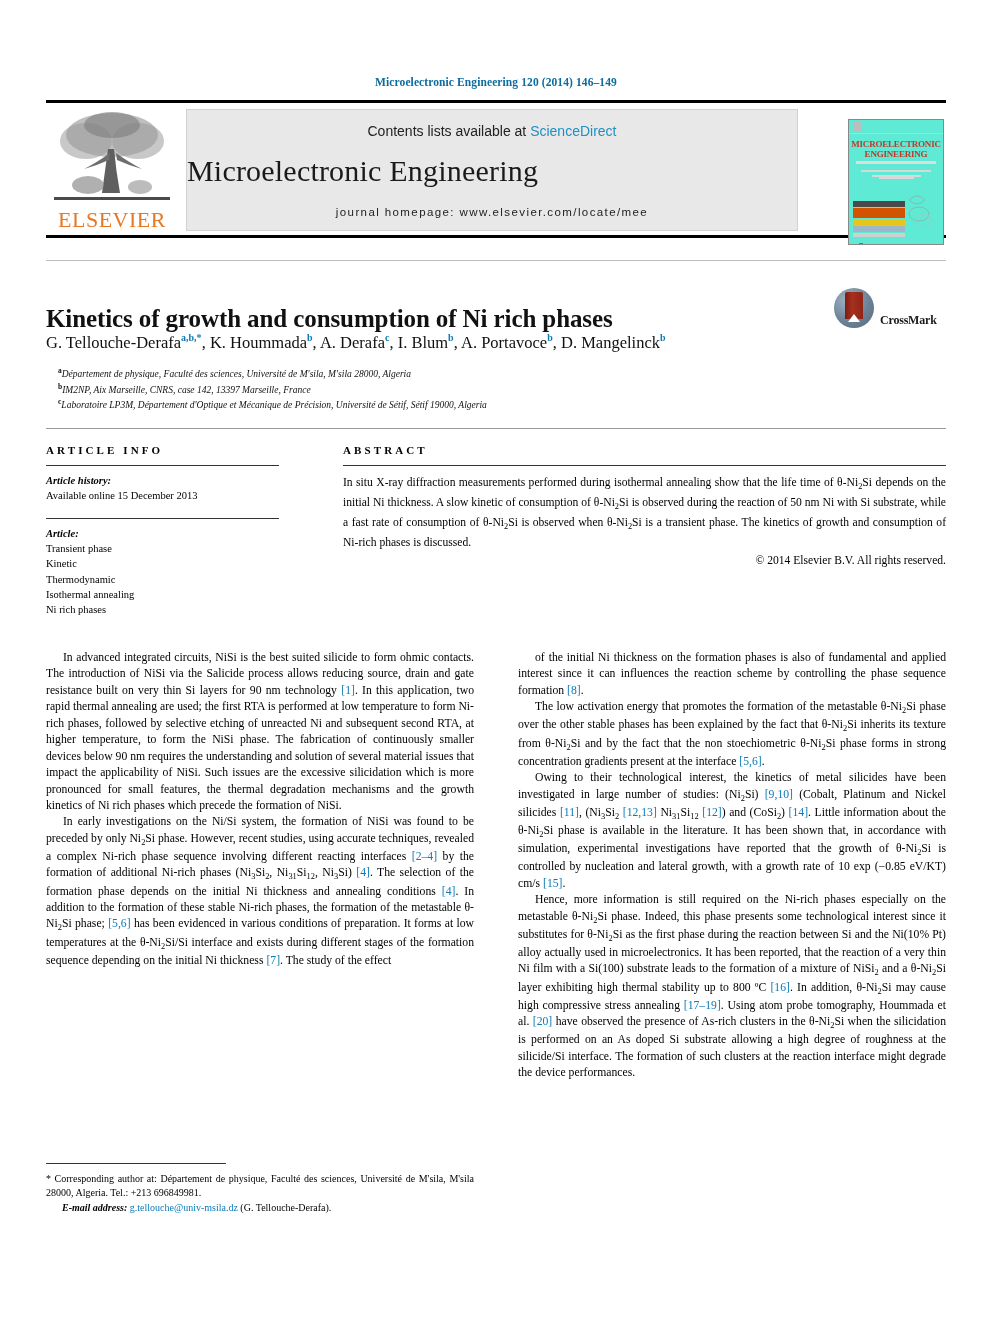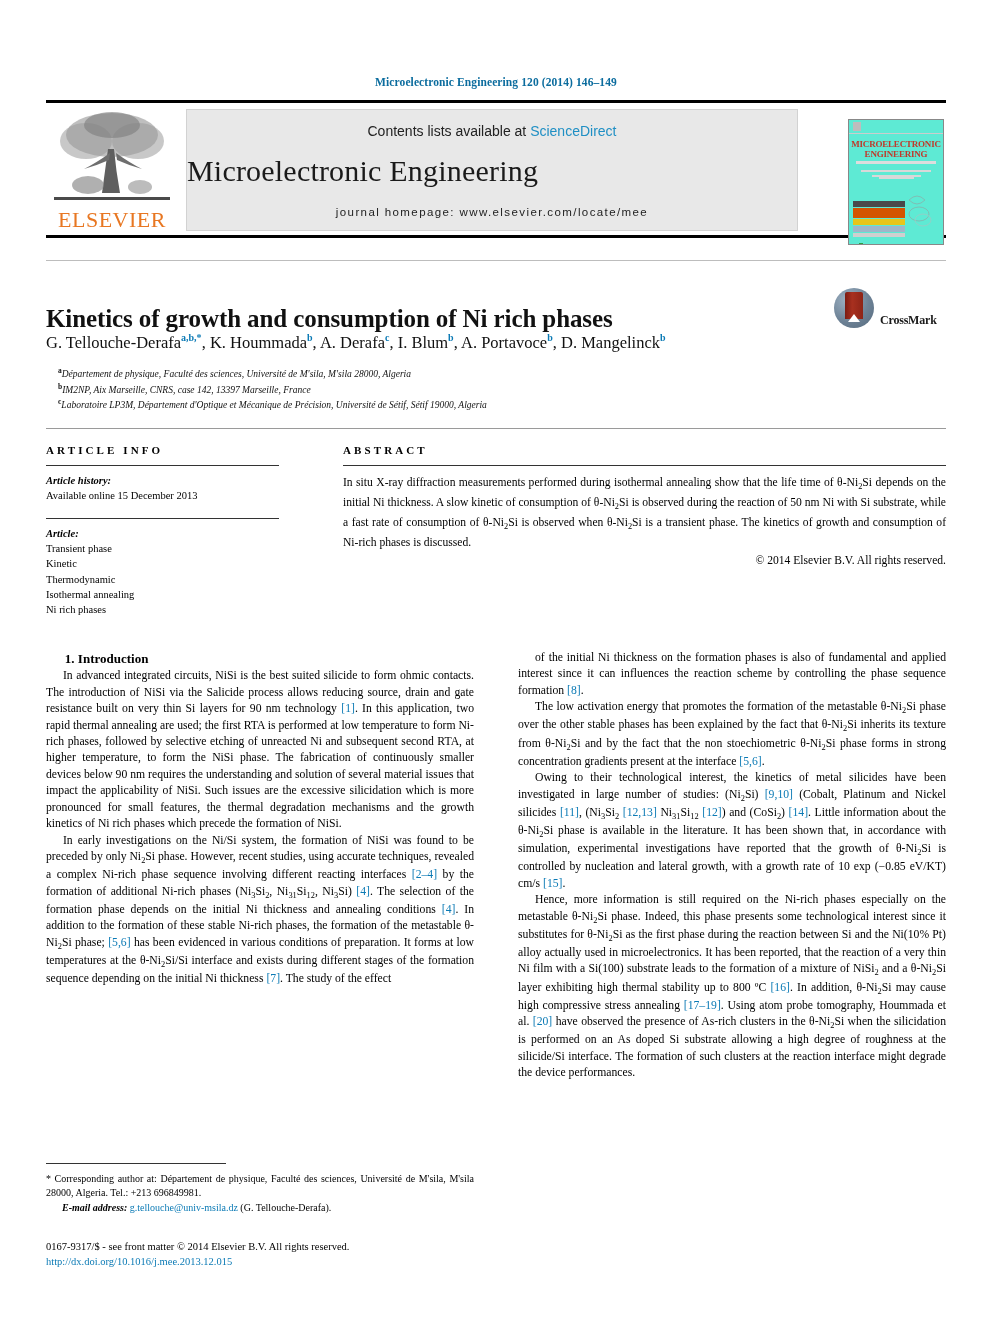--- a/index.html
+++ b/index.html
@@ -460,21 +460,20 @@
   </div>
 
   <div class="abs-col">
     <div class="sec-head">ABSTRACT</div>
     <div class="abs-hr"></div>
     <div class="abs-body">In situ X-ray diffraction measurements performed during isothermal annealing show that the life time of θ-Ni<sub>2</sub>Si depends on the initial Ni thickness. A slow kinetic of consumption of θ-Ni<sub>2</sub>Si is observed during the reaction of 50 nm Ni with Si substrate, while a fast rate of consumption of θ-Ni<sub>2</sub>Si is observed when θ-Ni<sub>2</sub>Si is a transient phase. The kinetics of growth and consumption of Ni-rich phases is discussed.</div>
     <div class="abs-copy">© 2014 Elsevier B.V. All rights reserved.</div>
   </div>
 
   <div class="col col-left">
-    <p class="secnum">1. Introduction</p>
     <div id="left-paras">
         <p>In advanced integrated circuits, NiSi is the best suited silicide to form ohmic contacts. The introduction of NiSi via the Salicide process allows reducing source, drain and gate resistance built on very thin Si layers for 90 nm technology <span class="ref">[1]</span>. In this application, two rapid thermal annealing are used; the first RTA is performed at low temperature to form Ni-rich phases, followed by selective etching of unreacted Ni and subsequent second RTA, at higher temperature, to form the NiSi phase. The fabrication of continuously smaller devices below 90 nm requires the understanding and solution of several material issues that impact the applicability of NiSi. Such issues are the excessive silicidation which is more pronounced for small features, the thermal degradation mechanisms and the growth kinetics of Ni rich phases which precede the formation of NiSi.</p>
         <p>In early investigations on the Ni/Si system, the formation of NiSi was found to be preceded by only Ni<sub>2</sub>Si phase. However, recent studies, using accurate techniques, revealed a complex Ni-rich phase sequence involving different reacting interfaces <span class="ref">[2–4]</span> by the formation of additional Ni-rich phases (Ni<sub>3</sub>Si<sub>2</sub>, Ni<sub>31</sub>Si<sub>12</sub>, Ni<sub>3</sub>Si) <span class="ref">[4]</span>. The selection of the formation phase depends on the initial Ni thickness and annealing conditions <span class="ref">[4]</span>. In addition to the formation of these stable Ni-rich phases, the formation of the metastable θ-Ni<sub>2</sub>Si phase; <span class="ref">[5,6]</span> has been evidenced in various conditions of preparation. It forms at low temperatures at the θ-Ni<sub>2</sub>Si/Si interface and exists during different stages of the formation sequence depending on the initial Ni thickness <span class="ref">[7]</span>. The study of the effect</p>
       </div>
   </div>
 
   <div class="col col-right">
     <div id="right-paras">
         <p>of the initial Ni thickness on the formation phases is also of fundamental and applied interest since it can influences the reaction scheme by controlling the phase sequence formation <span class="ref">[8]</span>.</p>
         <p>The low activation energy that promotes the formation of the metastable θ-Ni<sub>2</sub>Si phase over the other stable phases has been explained by the fact that θ-Ni<sub>2</sub>Si inherits its texture from θ-Ni<sub>2</sub>Si and by the fact that the non stoechiometric θ-Ni<sub>2</sub>Si phase forms in strong concentration gradients present at the interface <span class="ref">[5,6]</span>.</p>
@@ -486,18 +485,14 @@
   <div class="foot-rule"></div>
   <div class="footnote">
     <div>* Corresponding author at: Département de physique, Faculté des sciences, Université de M'sila, M'sila 28000, Algeria. Tel.: +213 696849981.</div>
     <div class="email-line">
       <span class="em">E-mail address:</span>
       <span class="link">g.tellouche@univ-msila.dz</span>
       <span>(G. Tellouche-Derafa).</span>
     </div>
   </div>
 
-  <div class="issn">
-    <div>0167-9317/$ - see front matter © 2014 Elsevier B.V. All rights reserved.</div>
-    <div class="doi">http://dx.doi.org/10.1016/j.mee.2013.12.015</div>
-  </div>
 
 </div>
 
 </body></html>

